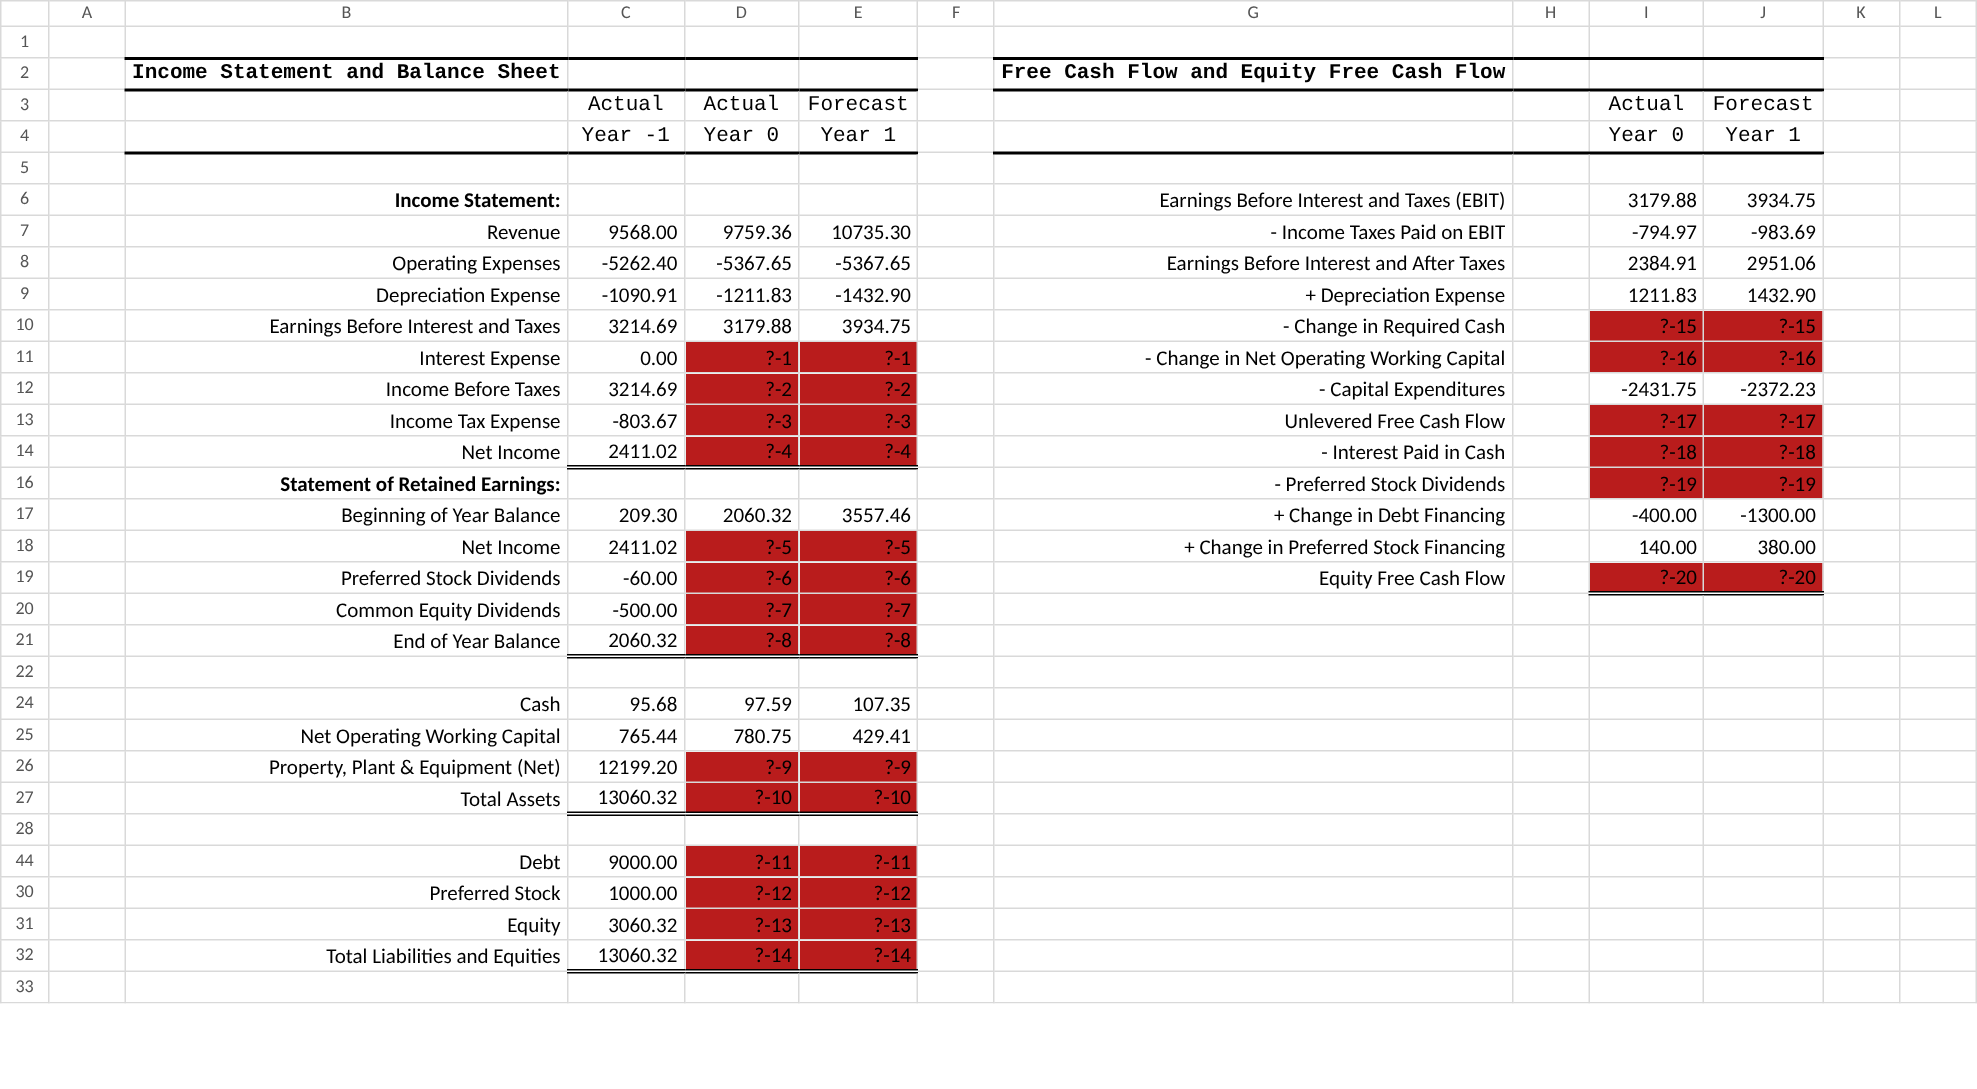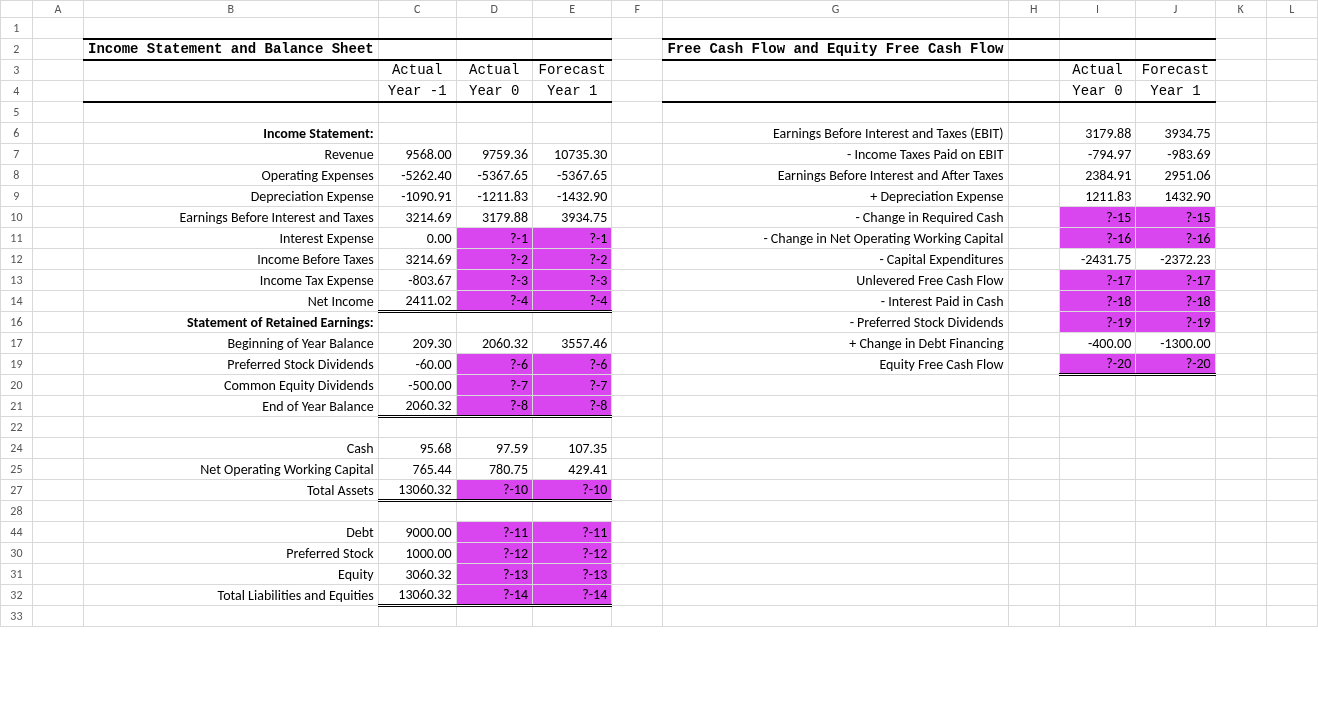--- a/index.html
+++ b/index.html
@@ -4,21 +4,21 @@
 <style>
   html,body{margin:0;padding:0;font-family:Calibri,Arial,sans-serif;font-size:14px;color:#000;background:#fff;}
   table.sheet{border-collapse:collapse;table-layout:fixed;}
   table.sheet td{border:1px solid #d9d9d9;height:21px;padding:0 4px;box-sizing:border-box;white-space:nowrap;overflow:hidden;vertical-align:middle;}
   table.sheet th{border:1px solid #d9d9d9;background:#fff;font-weight:normal;font-size:12px;color:#555;text-align:center;box-sizing:border-box;}
   .rowhead{text-align:center;font-size:12px;color:#555;}
   .num{text-align:right;}
   .txt{text-align:right;}
   .ctr{text-align:center;font-family:Liberation Mono, monospace;}
   .bold{font-weight:bold;}
-  .hl{background:#d946ef;}
+  .hl{background:#b91c1c;}
   .section-top{border-top:2px solid #000 !important;}
   .section-bottom{border-bottom:2px solid #000 !important;}
   .thin-top{border-top:1px solid #000 !important;}
   .dbl-bottom{border-bottom:3px double #000 !important;}
   .ovf{overflow:visible;}
 </style>
 </head>
 <body>
 
 <table class="sheet">
@@ -289,20 +289,35 @@
         <td class="num">3557.46</td>
         <td></td>
         <td class="txt">  + Change in Debt Financing</td>
         <td></td>
         <td class="num">-400.00</td>
         <td class="num">-1300.00</td>
         <td></td>
         <td></td>
       </tr>
       <tr>
+        <td class="rowhead">18</td>
+        <td></td>
+        <td class="txt">Net Income</td>
+        <td class="num">2411.02</td>
+        <td class="num hl">?-5</td>
+        <td class="num hl">?-5</td>
+        <td></td>
+        <td class="txt">  + Change in Preferred Stock Financing</td>
+        <td></td>
+        <td class="num">140.00</td>
+        <td class="num">380.00</td>
+        <td></td>
+        <td></td>
+      </tr>
+      <tr>
         <td class="rowhead">19</td>
         <td></td>
         <td class="txt">Preferred Stock Dividends</td>
         <td class="num">-60.00</td>
         <td class="num hl">?-6</td>
         <td class="num hl">?-6</td>
         <td></td>
         <td class="txt">Equity Free Cash Flow</td>
         <td></td>
         <td class="num hl thin-top dbl-bottom">?-20</td>
@@ -379,20 +394,35 @@
         <td class="num">429.41</td>
         <td></td>
         <td></td>
         <td></td>
         <td></td>
         <td></td>
         <td></td>
         <td></td>
       </tr>
       <tr>
+        <td class="rowhead">26</td>
+        <td></td>
+        <td class="txt ovf">Property, Plant &amp; Equipment (Net)</td>
+        <td class="num">12199.20</td>
+        <td class="num hl">?-9</td>
+        <td class="num hl">?-9</td>
+        <td></td>
+        <td></td>
+        <td></td>
+        <td></td>
+        <td></td>
+        <td></td>
+        <td></td>
+      </tr>
+      <tr>
         <td class="rowhead">27</td>
         <td></td>
         <td class="txt">Total Assets</td>
         <td class="num thin-top dbl-bottom">13060.32</td>
         <td class="num hl thin-top dbl-bottom">?-10</td>
         <td class="num hl thin-top dbl-bottom">?-10</td>
         <td></td>
         <td></td>
         <td></td>
         <td></td>

